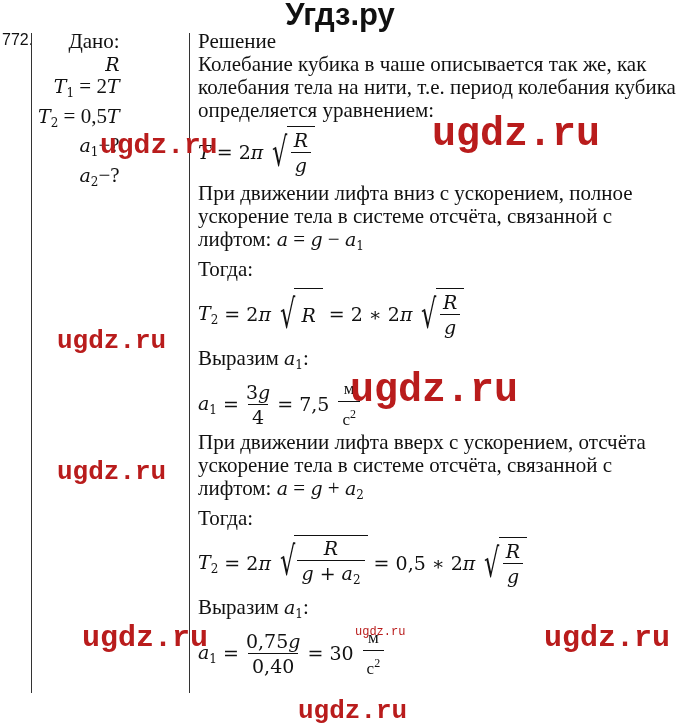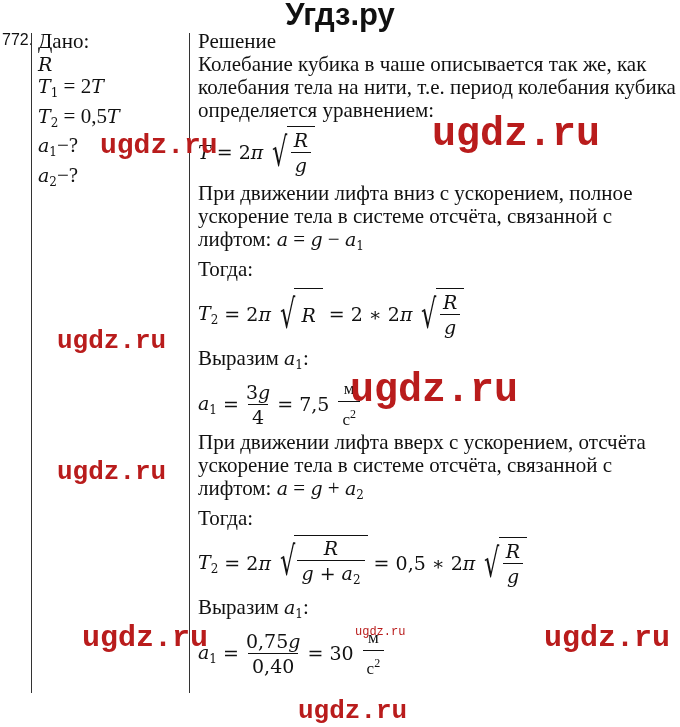--- a/index.html
+++ b/index.html
@@ -1,21 +1,21 @@
 <!DOCTYPE html>
 <html><head>
 <meta charset="utf-8">
 <style>
   html,body{margin:0;padding:0;background:#fff;}
   body{width:680px;height:727px;position:relative;overflow:hidden;font-family:"Liberation Serif","DejaVu Serif",serif;color:#111;}
   .site-title{position:absolute;top:0;left:0;width:680px;text-align:center;font-family:"Liberation Sans","DejaVu Sans",sans-serif;font-weight:bold;font-size:31px;line-height:30px;}
   .num{position:absolute;left:2px;top:31px;font-family:Liberation Sans, sans-serif;font-size:16px;}
   .vline{position:absolute;width:1px;background:#333;}
   .given{position:absolute;left:38px;top:30px;font-size:21px;line-height:22.5px;}
-  .given div{white-space:nowrap;}
+  .given div{white-space:nowrap;text-align:right;}
   .sol{position:absolute;left:198px;top:30px;width:480px;font-size:21px;}
   .l{line-height:23px;white-space:nowrap;}
   i.v{font-family:"DejaVu Serif",serif;font-style:italic;font-size:19px;}
   sub{font-size:12px;vertical-align:-4px;font-style:normal;}
   sup{font-size:12px;vertical-align:7px;}
   .eq{display:flex;align-items:center;font-family:"DejaVu Serif",serif;font-size:19px;white-space:nowrap;}
   .frac{display:inline-flex;flex-direction:column;align-items:center;vertical-align:middle;margin:0 3px;}
   .frac .n{padding:0 4px;line-height:24px;}
   .frac .d{border-top:1.5px solid #111;padding:0 4px;line-height:24px;}
   .sqrt{display:inline-flex;align-items:stretch;margin-left:4px;}

